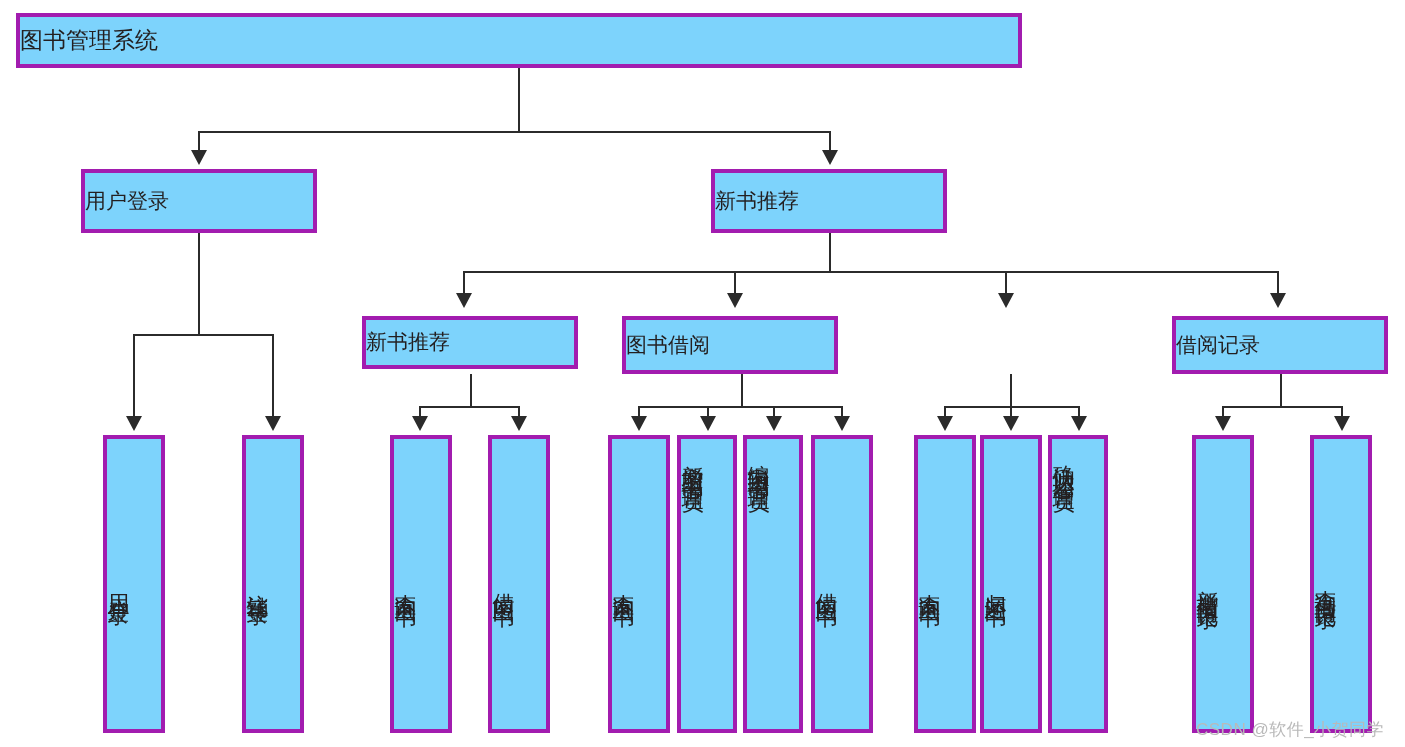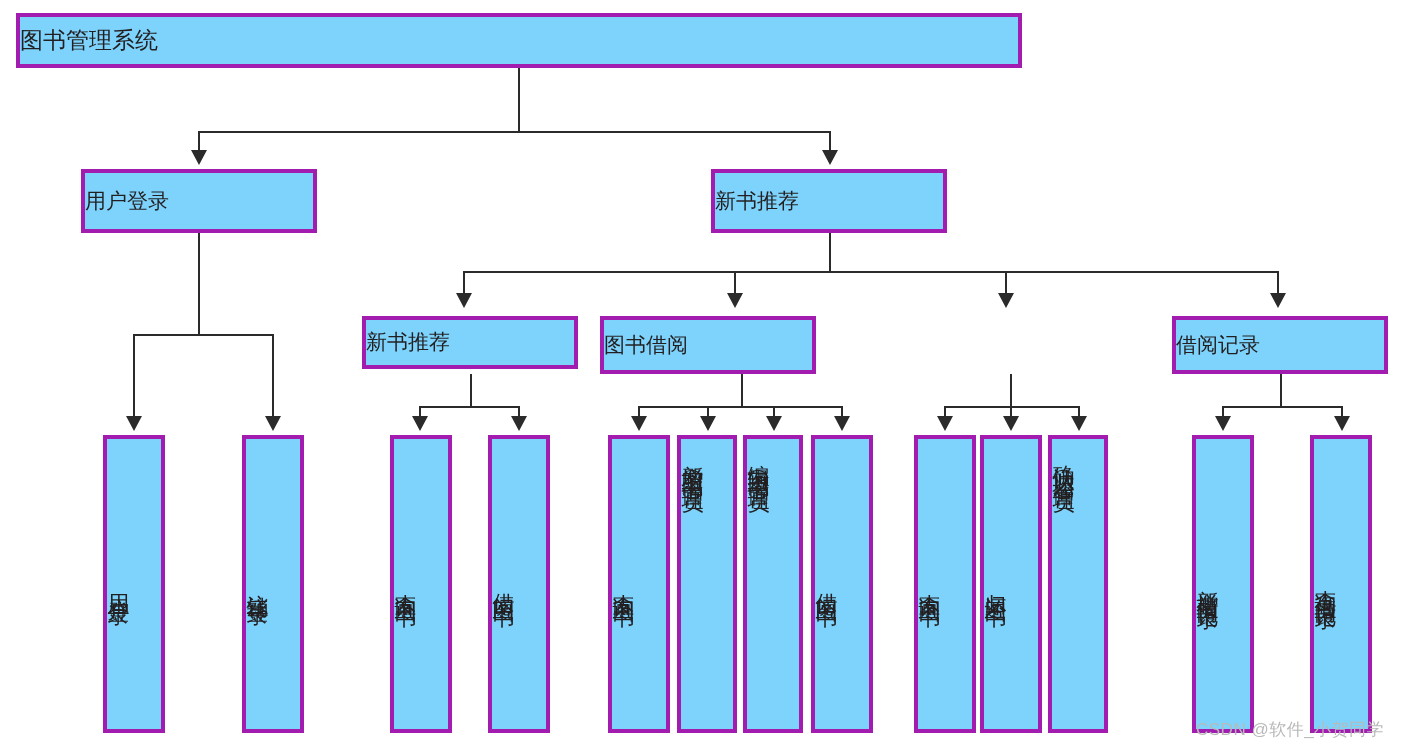--- a/index.html
+++ b/index.html
@@ -104,21 +104,21 @@
   <div class="vline" style="left:734px;top:271px;height:22px;"></div>
   <div class="arrow" style="left:727px;top:293px;"></div>
   <div class="vline" style="left:1005px;top:271px;height:22px;"></div>
   <div class="arrow" style="left:998px;top:293px;"></div>
   <div class="vline" style="left:1277px;top:271px;height:22px;"></div>
   <div class="arrow" style="left:1270px;top:293px;"></div>
 
   <div class="node lvl2" style="left:362px;top:316px;width:216px;height:53px;">
     <span>新书推荐</span>
   </div>
-  <div class="node lvl2" style="left:600px;top:316px;width:216px;height:58px;">
+  <div class="node lvl2" style="left:622px;top:316px;width:216px;height:58px;">
     <span>图书借阅</span>
   </div>
   <div class="node lvl2" style="left:1172px;top:316px;width:216px;height:58px;">
     <span>借阅记录</span>
   </div>
 
   <div class="vline" style="left:470px;top:374px;height:33px;"></div>
   <div class="hline" style="left:419px;top:406px;width:100px;"></div>
   <div class="vline" style="left:419px;top:406px;height:10px;"></div>
   <div class="arrow" style="left:412px;top:416px;"></div>

